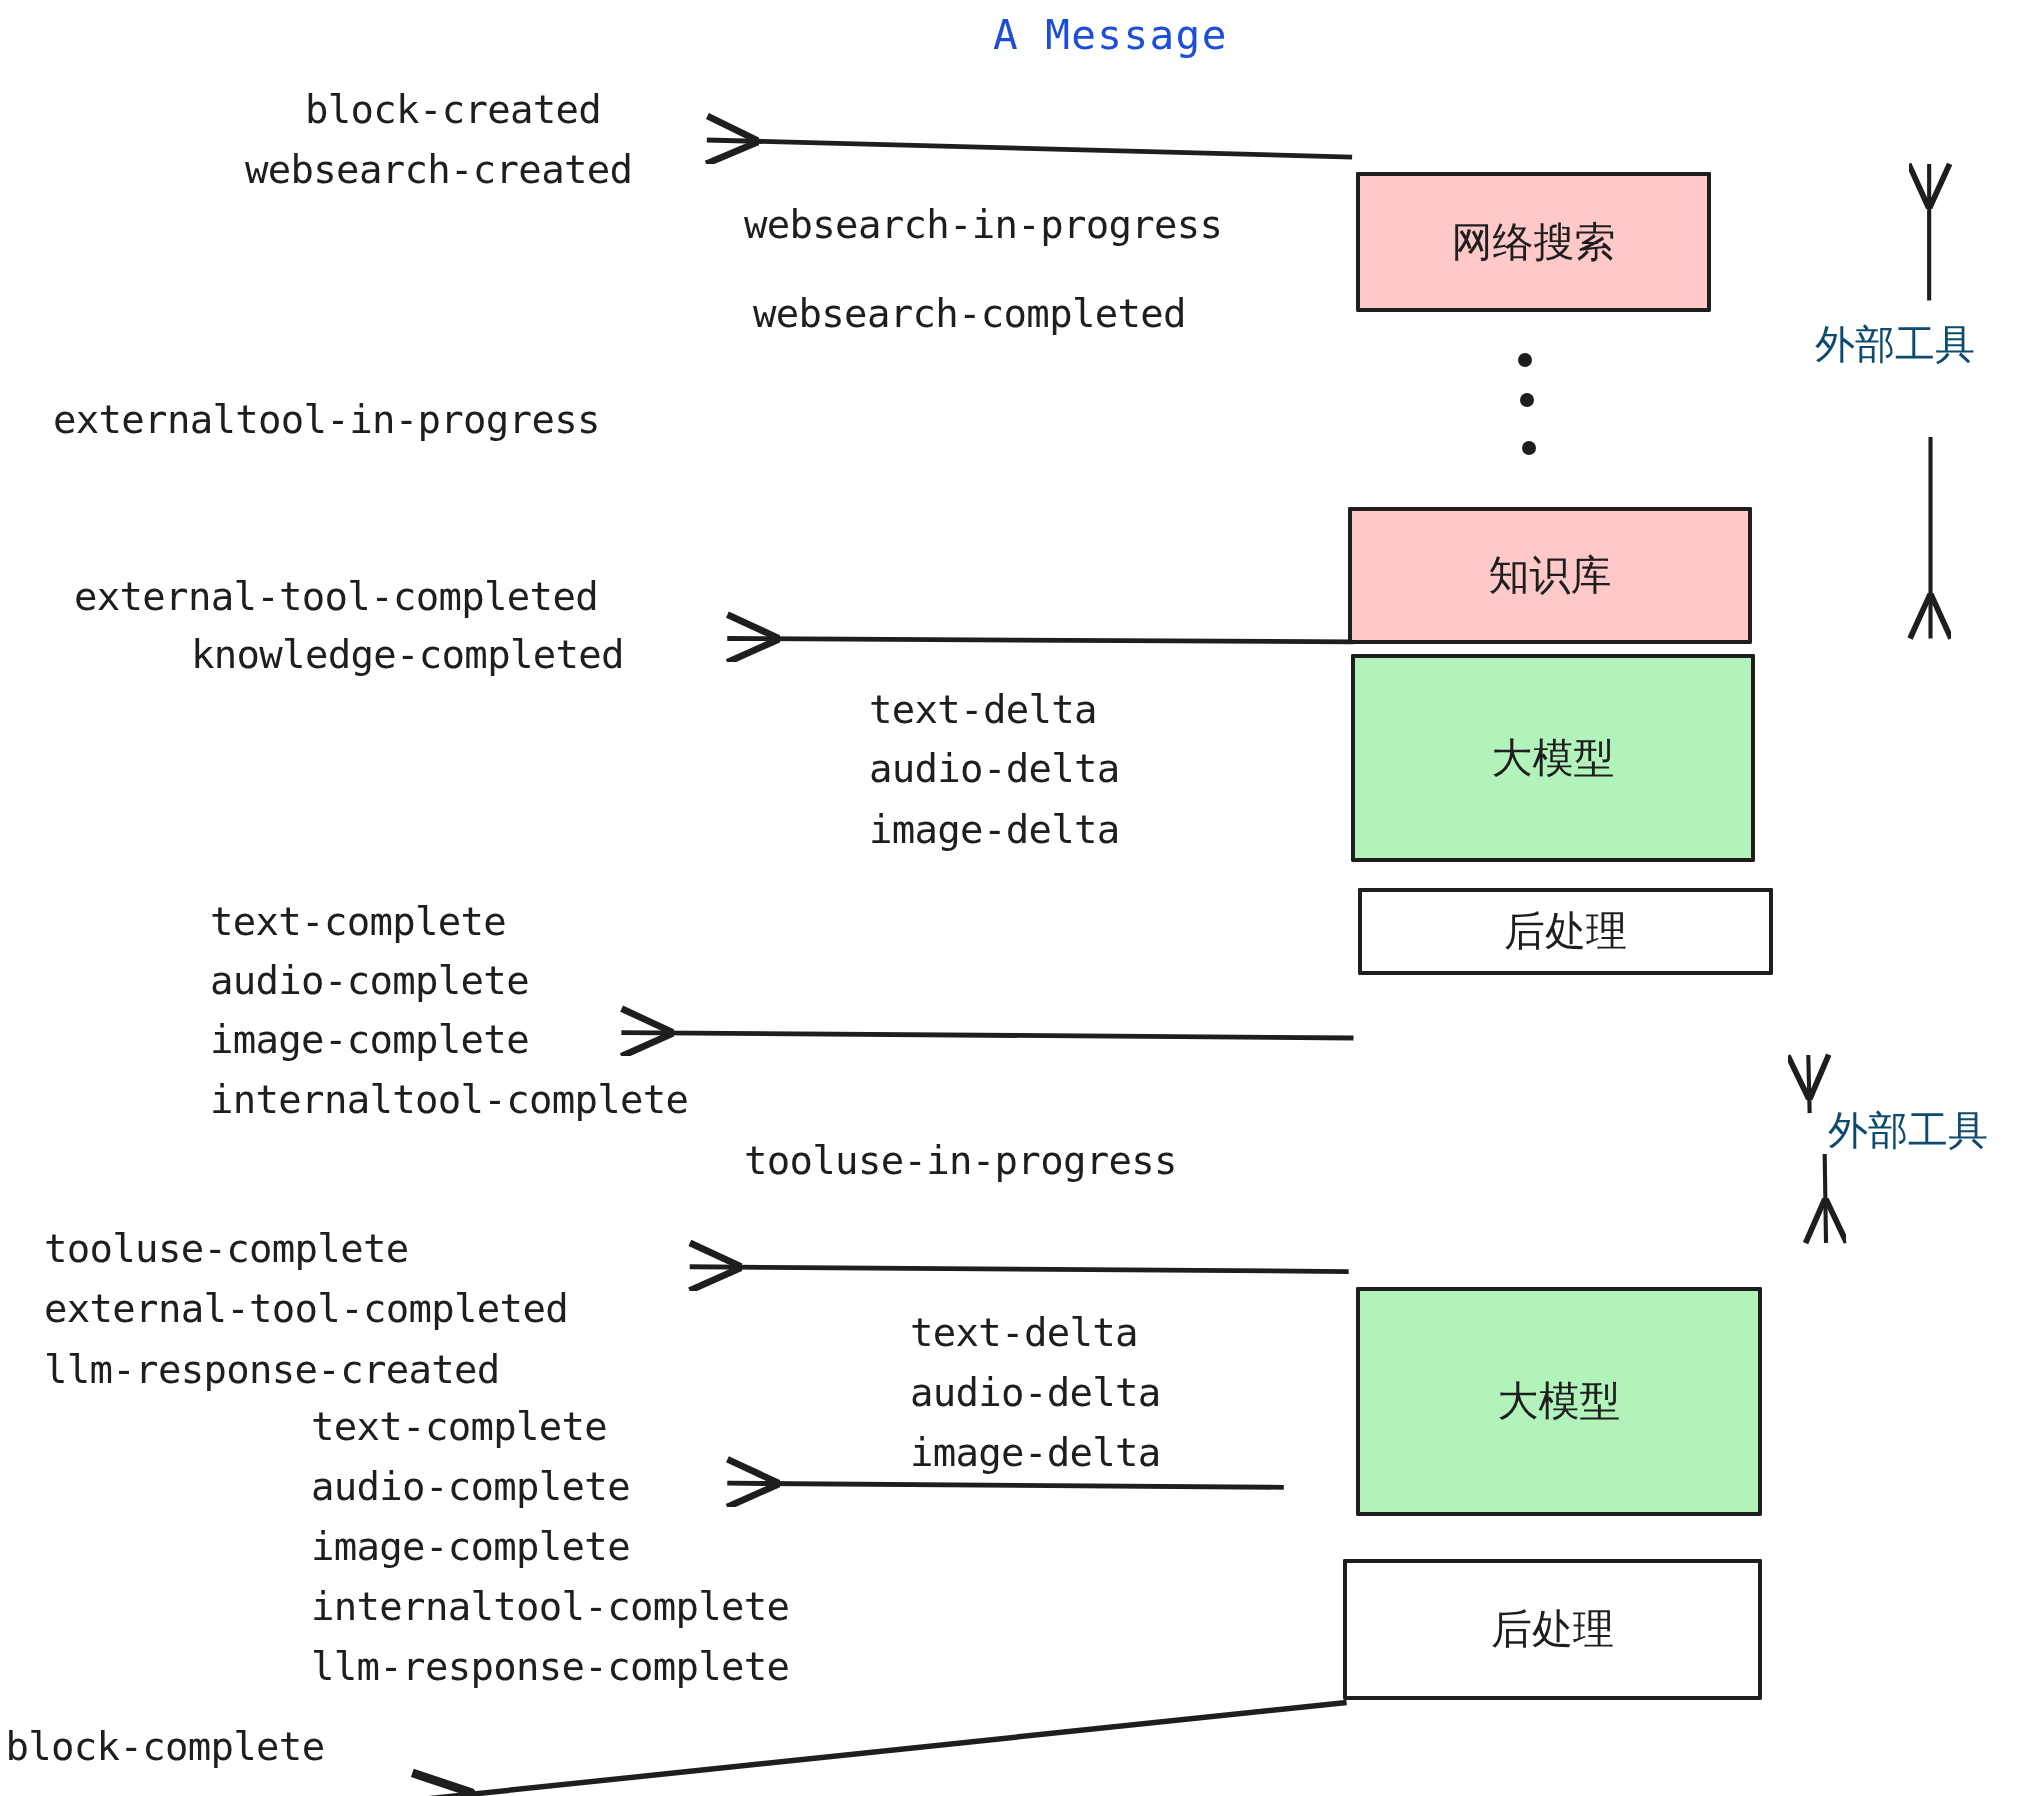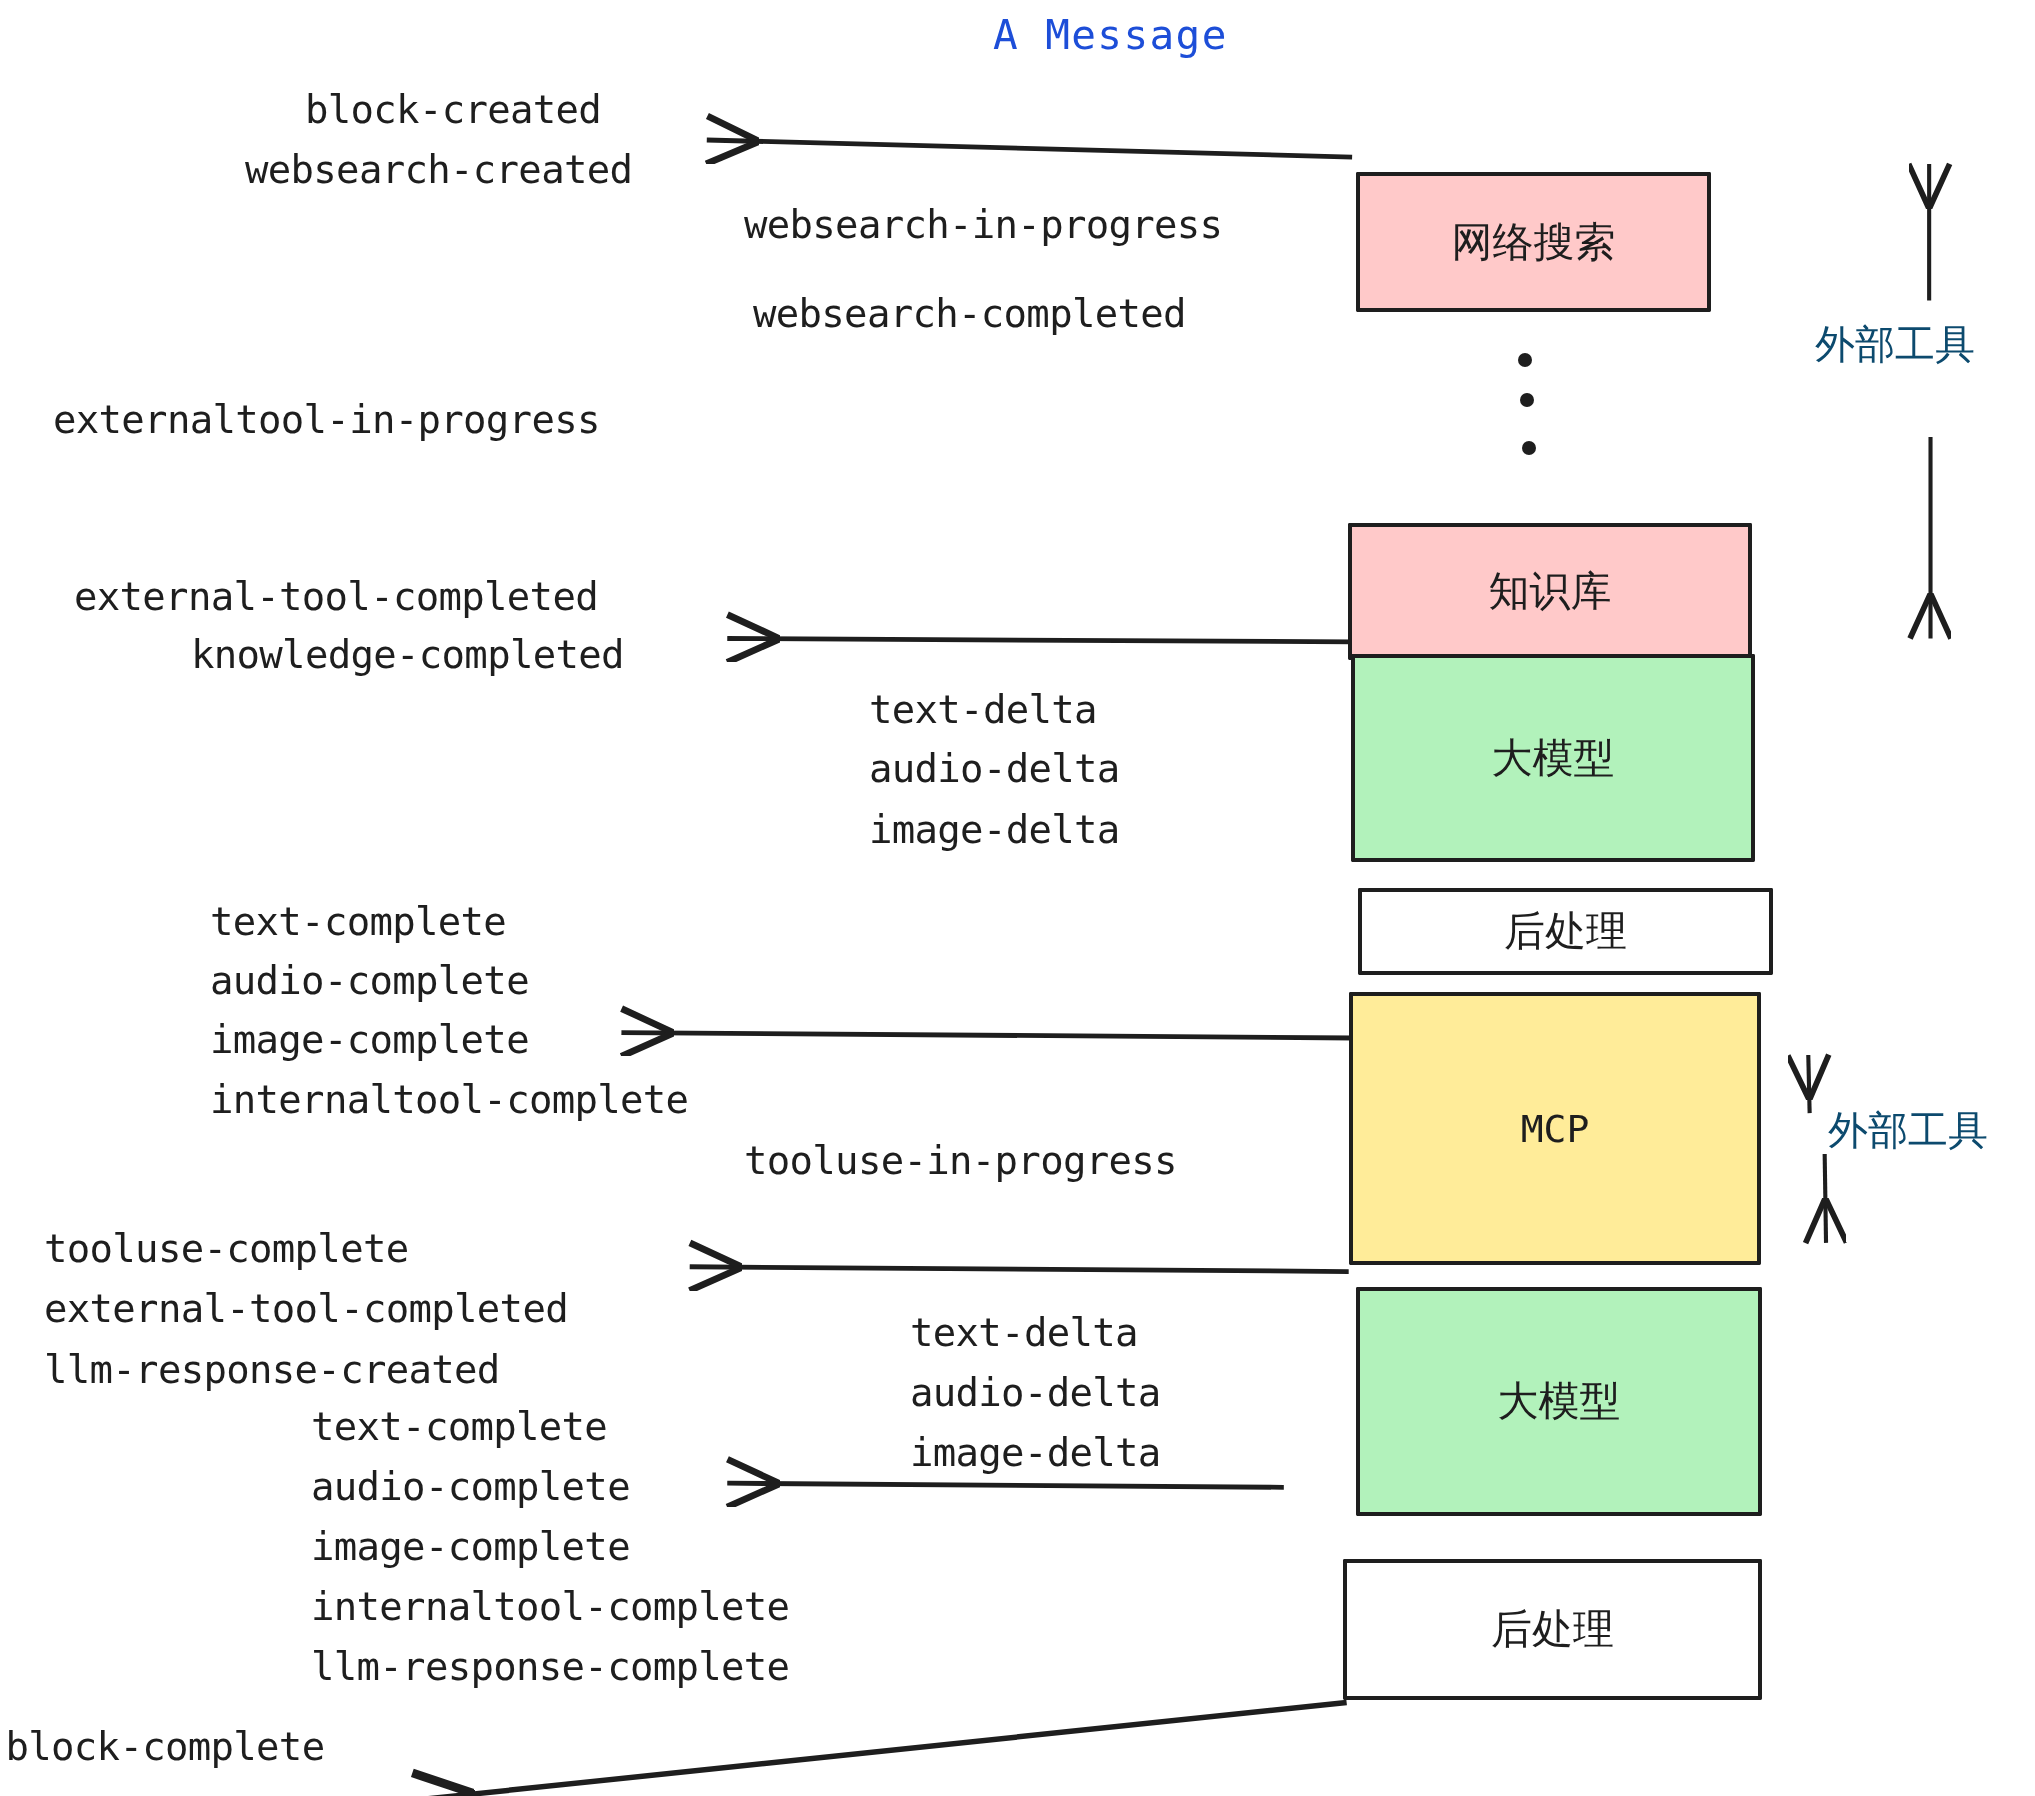--- a/index.html
+++ b/index.html
@@ -148,35 +148,32 @@
   <div class="lbl" style="left:5.5px; top:1727px;">block-complete</div>
 
   <div class="node" style="left:1356px; top:172px; width:355px; height:140px; background:#ffc9c9;">
     <span>网络搜索</span>
   </div>
 
   <div class="dot" style="left:1518px; top:353px;"></div>
   <div class="dot" style="left:1520px; top:393px;"></div>
   <div class="dot" style="left:1522px; top:441px;"></div>
 
-  <div class="node" style="left:1348px; top:507px; width:404px; height:137px; background:#ffc9c9;margin-top:16px;">
+  <div class="node" style="left:1348px; top:507px; width:404px; height:137px; background:#ffc9c9;">
     <span>知识库</span>
   </div>
 
   <div class="node" style="left:1351px; top:654px; width:404px; height:208px; background:#b2f2bb;">
     <span>大模型</span>
   </div>
 
   <div class="node" style="left:1358px; top:888px; width:415px; height:87px; background:#ffffff;">
     <span>后处理</span>
   </div>
 
-  <div class="node mono" style="left:1349px; top:992px; width:412px; height:273px; background:#ffec99;">
-    <span>MCP</span>
-  </div>
 
   <div class="node" style="left:1356px; top:1287px; width:406px; height:229px; background:#b2f2bb;">
     <span>大模型</span>
   </div>
 
   <div class="node" style="left:1343px; top:1559px; width:419px; height:141px; background:#ffffff;">
     <span>后处理</span>
   </div>
 
   <div class="sidelabel" style="left:1815px; top:324px;">外部工具</div>

